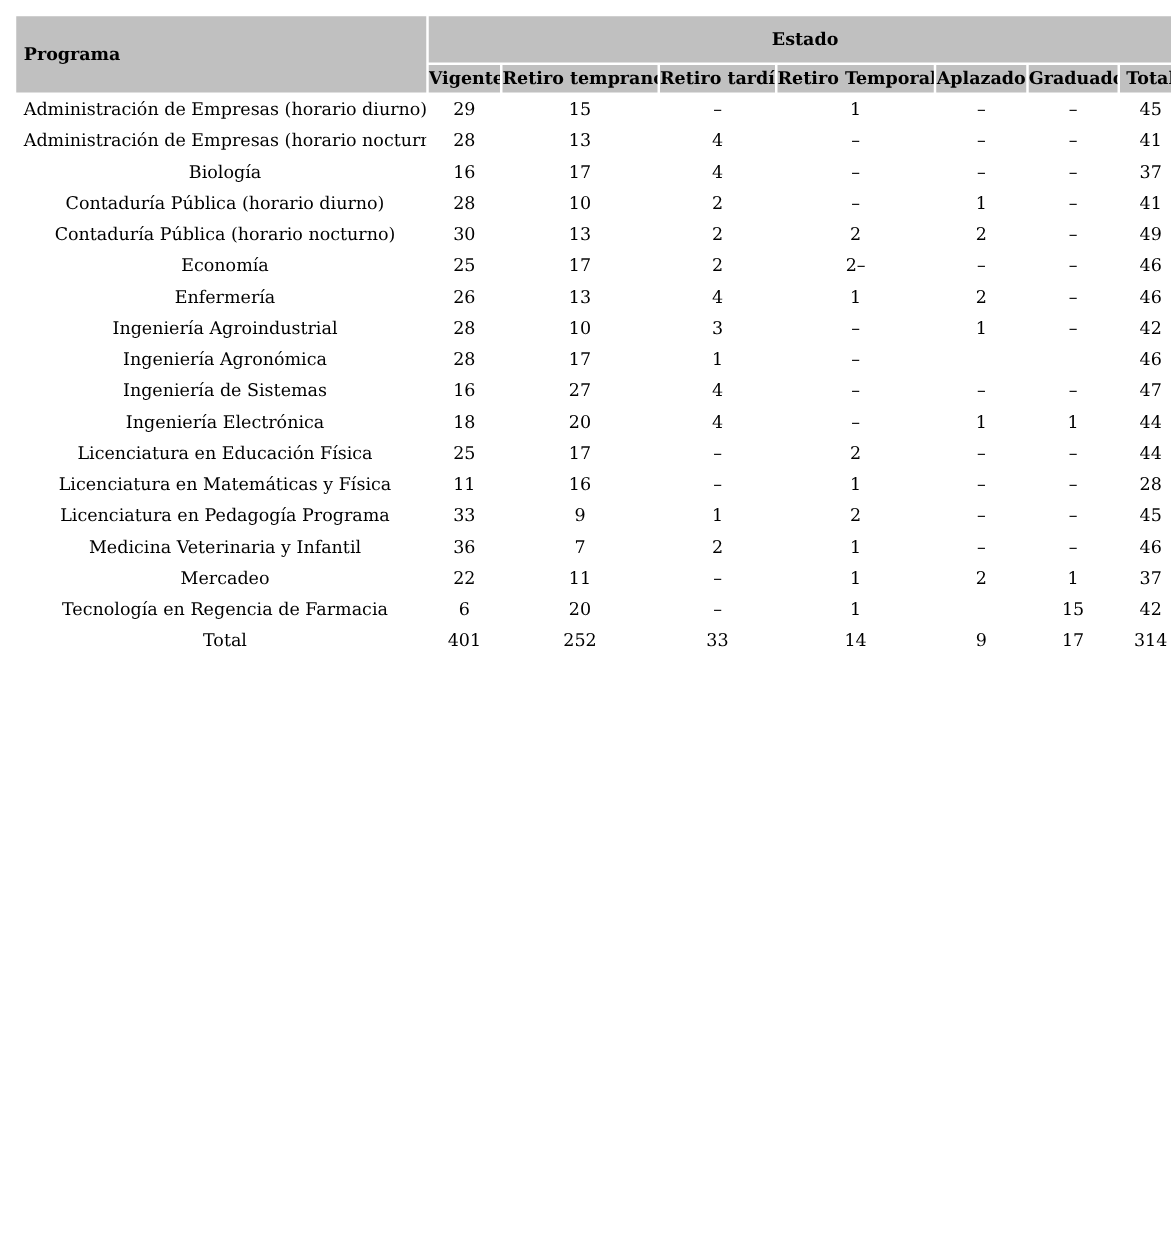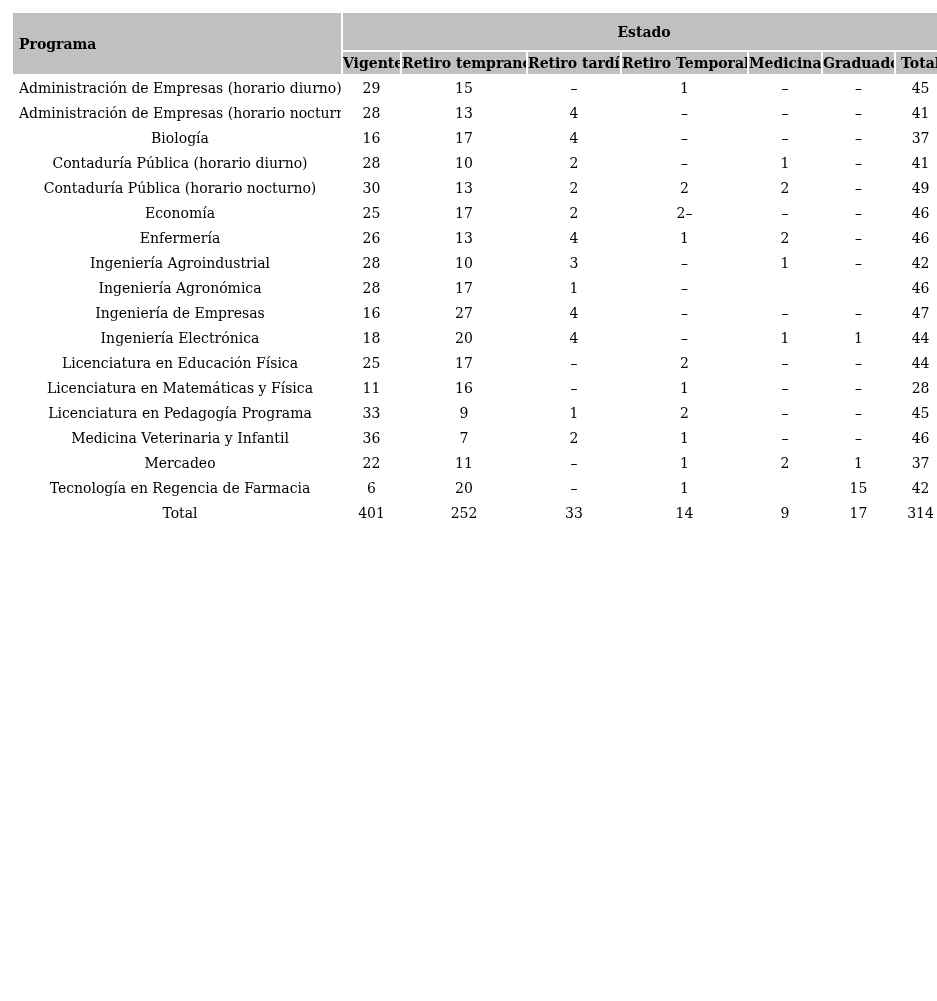--- a/index.html
+++ b/index.html
@@ -74,21 +74,21 @@
   <thead>
     <tr>
       <th rowspan="2" class="programa-h">Programa</th>
       <th colspan="7" class="estado-h">Estado</th>
     </tr>
     <tr id="subheader-row">
         <th class="sub">Vigente</th>
         <th class="sub">Retiro temprano</th>
         <th class="sub">Retiro tardío</th>
         <th class="sub">Retiro Temporal</th>
-        <th class="sub">Medicina</th>
+        <th class="sub">Aplazado</th>
         <th class="sub">Graduado</th>
         <th class="sub">Total</th>
       </tr>
   </thead>
   <tbody id="table-body">
       <tr>
         <td class="name">Administración de Empresas (horario diurno)</td>
         <td>29</td>
         <td>15</td>
         <td>–</td>
@@ -171,21 +171,21 @@
         <td class="name">Ingeniería Agronómica</td>
         <td>28</td>
         <td>17</td>
         <td>1</td>
         <td>–</td>
         <td></td>
         <td></td>
         <td>46</td>
       </tr>
       <tr>
-        <td class="name">Ingeniería de Empresas</td>
+        <td class="name">Ingeniería de Sistemas</td>
         <td>16</td>
         <td>27</td>
         <td>4</td>
         <td>–</td>
         <td>–</td>
         <td>–</td>
         <td>47</td>
       </tr>
       <tr>
         <td class="name">Ingeniería Electrónica</td>

